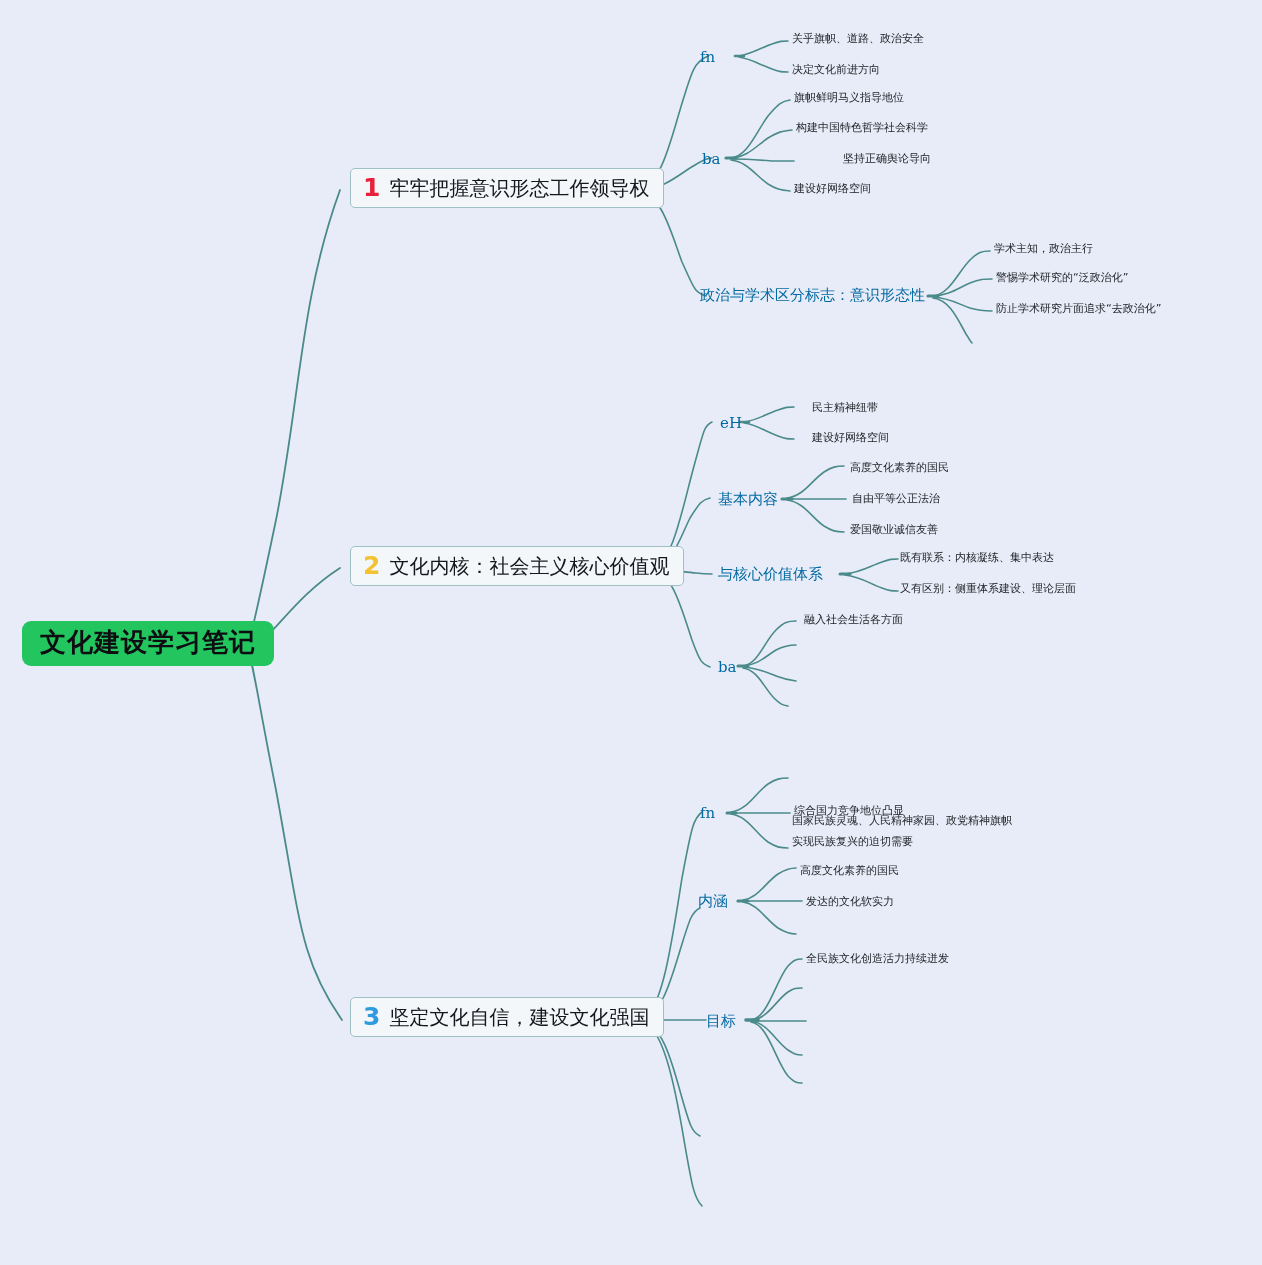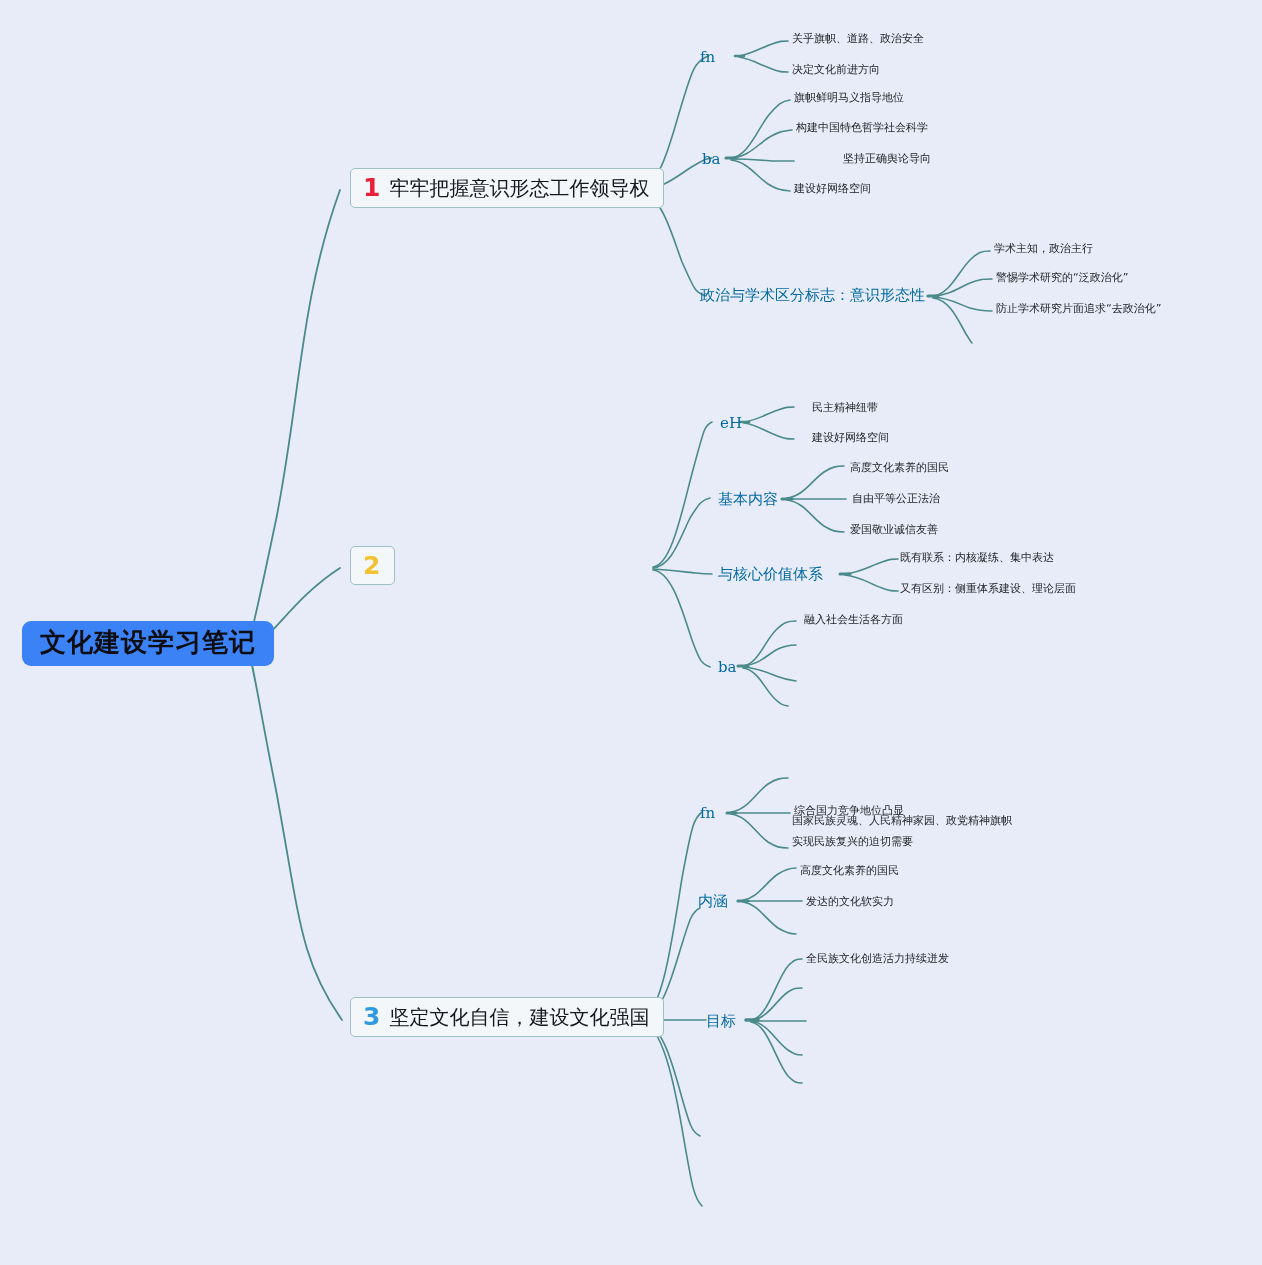--- a/index.html
+++ b/index.html
@@ -23,21 +23,21 @@
     width: 1262px; height: 1265px;
     pointer-events: none;
   }
   .node {
     position: absolute;
     white-space: nowrap;
   }
 
   
   .root-node {
-    background: #3b82f6;
+    background: #22c55e;
     border-radius: 9px;
     padding: 7px 18px 9px 18px;
     color: #0d0d12;
     font-size: 26px;
     font-weight: bold;
     letter-spacing: 1px;
     line-height: 1.1;
     font-family: "DejaVu Sans", "Liberation Sans", sans-serif;
   }
 
@@ -189,20 +189,21 @@
   <div class="node leaf-node" style="left:796px; top:120px;">构建中国特色哲学社会科学</div>
   <div class="node leaf-node" style="left:798px; top:151px;margin-left:45px;">坚持正确舆论导向</div>
   <div class="node leaf-node" style="left:794px; top:181px;text-align:right;">建设好网络空间</div>
 
   <div class="node leaf-node" style="left:994px; top:241px;">学术主知，政治主行</div>
   <div class="node leaf-node" style="left:996px; top:270px;">警惕学术研究的“泛政治化”</div>
   <div class="node leaf-node" style="left:996px; top:301px;">防止学术研究片面追求“去政治化”</div>
 
   <div class="node branch-node" style="left:350px; top:546px;">
     <span class="branch-num" style="color:#f2c230">2</span>
+    <span class="branch-label">文化内核：社会主义核心价值观</span>
   </div>
 
   <div class="node sub-node" style="left:720px; top:414px;">eH</div>
   <div class="node sub-node cjk" style="left:718px; top:490px;">基本内容</div>
   <div class="node sub-node cjk" style="left:718px; top:565px;">与核心价值体系</div>
   <div class="node sub-node" style="left:718px; top:658px;">ba</div>
 
   <div class="node leaf-node" style="left:812px; top:400px;">民主精神纽带</div>
   <div class="node leaf-node" style="left:812px; top:430px;">建设好网络空间</div>
 

